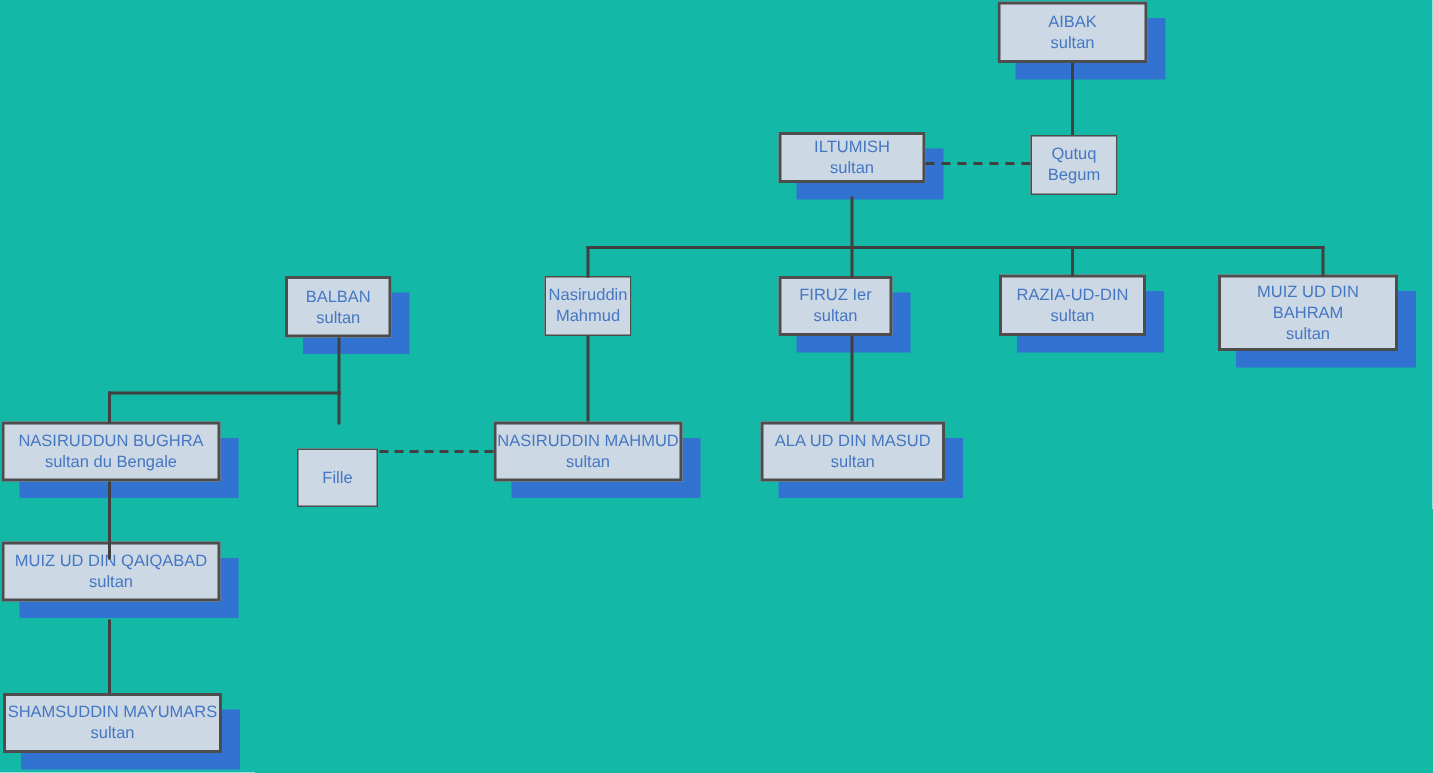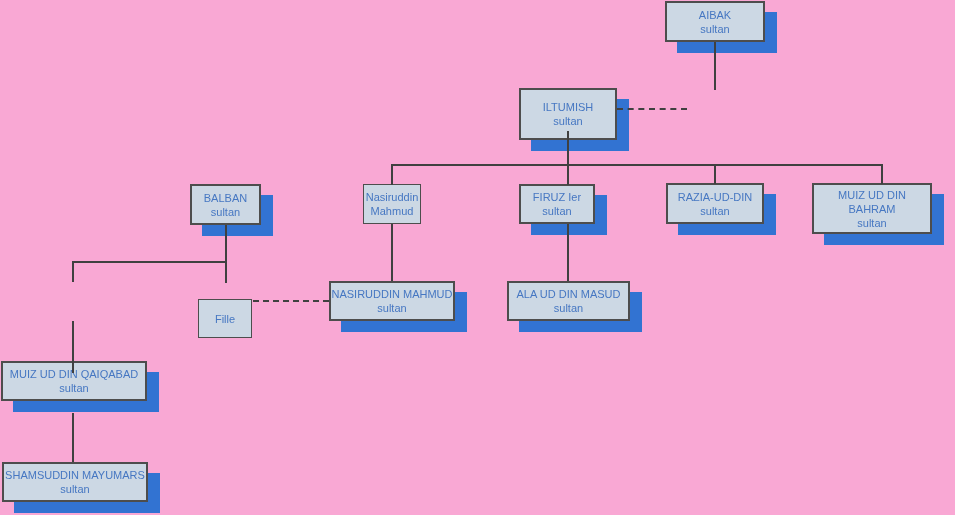--- a/index.html
+++ b/index.html
@@ -1,20 +1,20 @@
 <!DOCTYPE html>
 <html style="--box-fill: #ccd8e4; --box-border: #4d4d4d; --shadow: #3273d2; --text: #4677c2; --line: #404040;"><head>
 <meta charset="utf-8">
 <style>
   html,body { margin:0; padding:0; background:#ffffff; }
   #stage {
     position: relative;
     width: 955px;
     height: 515px;
-    background: #f9a8d4;
+    background: #14b8a6;
     font-family: "Liberation Sans", "DejaVu Sans", sans-serif;
     overflow: hidden;
   }
   .node {
     position: absolute;
     box-sizing: border-box;
     background: var(--box-fill, #ccd8e4);
     border: 2px solid var(--box-border, #4d4d4d);
     color: var(--text, #4677c2);
     display: flex;
@@ -46,22 +46,25 @@
 </head>
 <body>
 
 <div id="stage">
 
   <div class="node shadow" style="left:665px;top:1px;width:100px;height:41px">
     <div class="lbl">AIBAK</div>
     <div class="sub">sultan</div>
   </div>
 
+  <div class="node plain" style="left:687px;top:90px;width:58px;height:40px">
+    <div class="lbl">Qutuq Begum</div>
+  </div>
 
-  <div class="node shadow" style="left:519px;top:88px;width:98px;height:52px">
+  <div class="node shadow" style="left:519px;top:88px;width:98px;height:34px">
     <div class="lbl">ILTUMISH</div>
     <div class="sub">sultan</div>
   </div>
 
   <div class="node shadow" style="left:190px;top:184px;width:71px;height:41px">
     <div class="lbl">BALBAN</div>
     <div class="sub">sultan</div>
   </div>
 
   <div class="node plain" style="left:363px;top:184px;width:58px;height:40px">
@@ -76,20 +79,24 @@
   <div class="node shadow" style="left:666px;top:183px;width:98px;height:41px">
     <div class="lbl">RAZIA-UD-DIN</div>
     <div class="sub">sultan</div>
   </div>
 
   <div class="node shadow" style="left:812px;top:183px;width:120px;height:51px">
     <div class="lbl">MUIZ UD DIN BAHRAM</div>
     <div class="sub">sultan</div>
   </div>
 
+  <div class="node shadow" style="left:1px;top:281px;width:146px;height:40px">
+    <div class="lbl">NASIRUDDUN BUGHRA</div>
+    <div class="sub">sultan du Bengale</div>
+  </div>
 
   <div class="node plain" style="left:198px;top:299px;width:54px;height:39px">
     <div class="lbl">Fille</div>
   </div>
 
   <div class="node shadow" style="left:329px;top:281px;width:126px;height:40px">
     <div class="lbl">NASIRUDDIN MAHMUD</div>
     <div class="sub">sultan</div>
   </div>
 

